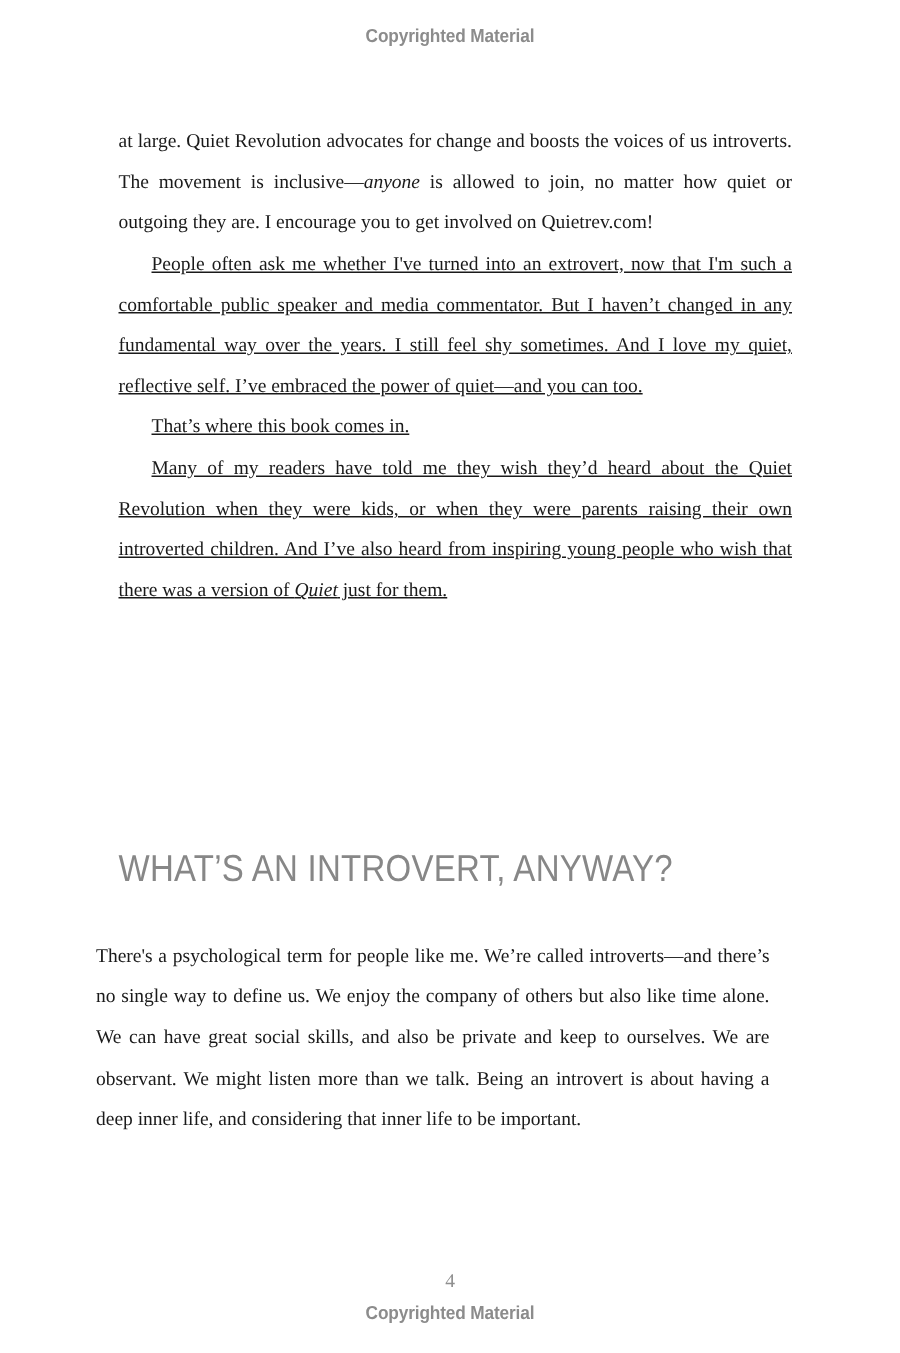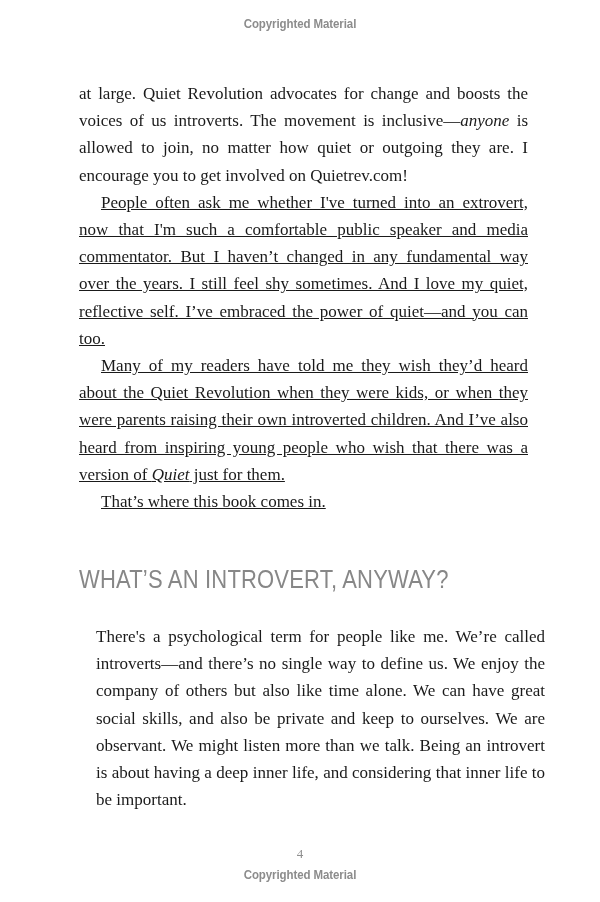--- a/index.html
+++ b/index.html
@@ -42,21 +42,21 @@
   
   .content {
     position: absolute;
     left: 79px;
     top: 80px;
     width: 449px;
   }
 
   p.body-par {
     margin: 0;
-    font-size: 17px;
+    font-size: 13px;
     line-height: 27.2px;
     color: #1a1a1a;
     text-align: justify;
     text-justify: inter-word;
     hyphens: none;
     text-indent: 0;
   }
   p.body-par.indented {
     text-indent: 22px;
     text-decoration: underline;
@@ -78,21 +78,21 @@
     letter-spacing: 0.2px;
     color: #878787;
     text-transform: uppercase;
     transform: scaleX(0.88);
     transform-origin: left center;
     white-space: nowrap;
   }
 
   .content-lower {
     position: absolute;
-    left: 96px;
+    left: 64px;
     top: 623px;
     width: 449px;
   }
 
   
   .page-number {
     position: absolute;
     left: 0;
     top: 846px;
     width: 600px;
@@ -105,22 +105,22 @@
 </head>
 <body>
 
 <div class="page">
 
   <div class="watermark watermark-top">Copyrighted Material</div>
 
   <div class="content">
     <p class="body-par">at large. Quiet Revolution advocates for change and boosts the voices of us introverts. The movement is inclusive—<em>anyone</em> is allowed to join, no matter how quiet or outgoing they are. I encourage you to get involved on Quietrev.com!</p>
     <p class="body-par indented">People often ask me whether I've turned into an extrovert, now that I'm such a comfortable public speaker and media commentator. But I haven’t changed in any fundamental way over the years. I still feel shy sometimes. And I love my quiet, reflective self. I’ve embraced the power of quiet—and you can too.</p>
+    <p class="body-par indented">That’s where this book comes in.</p>
     <p class="body-par indented">Many of my readers have told me they wish they’d heard about the Quiet Revolution when they were kids, or when they were parents raising their own introverted children. And I’ve also heard from inspiring young people who wish that there was a version of <em>Quiet</em> just for them.</p>
-    <p class="body-par indented">That’s where this book comes in.</p>
   </div>
 
   <h2 class="section-heading">What’s an Introvert, Anyway?</h2>
 
   <div class="content-lower">
     <p class="body-par">There's a psychological term for people like me. We’re called introverts—and there’s no single way to define us. We enjoy the company of others but also like time alone. We can have great social skills, and also be private and keep to ourselves. We are observant. We might listen more than we talk. Being an introvert is about having a deep inner life, and considering that inner life to be important.</p>
   </div>
 
   <div class="page-number">4</div>
 

